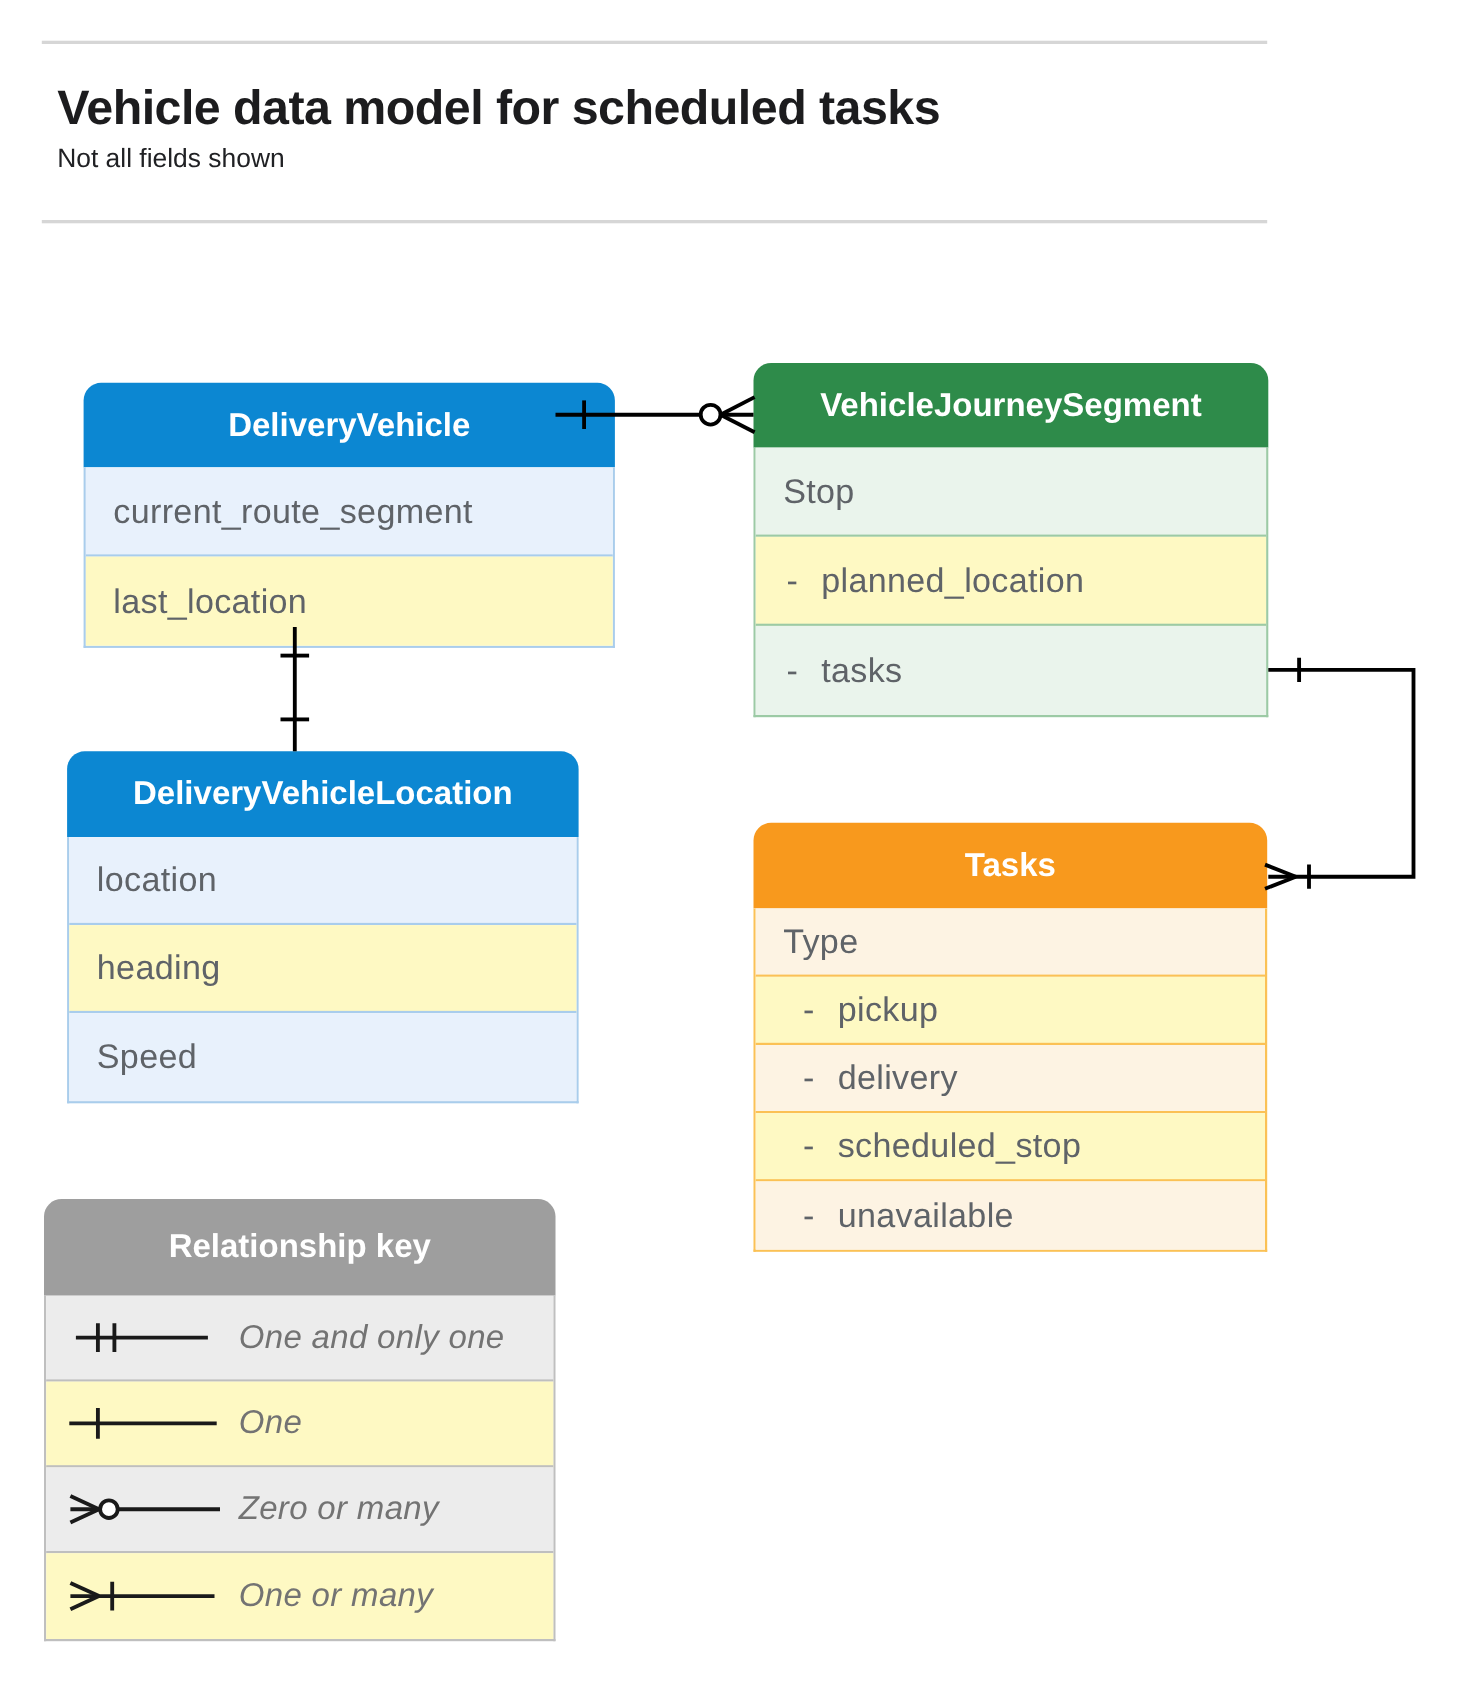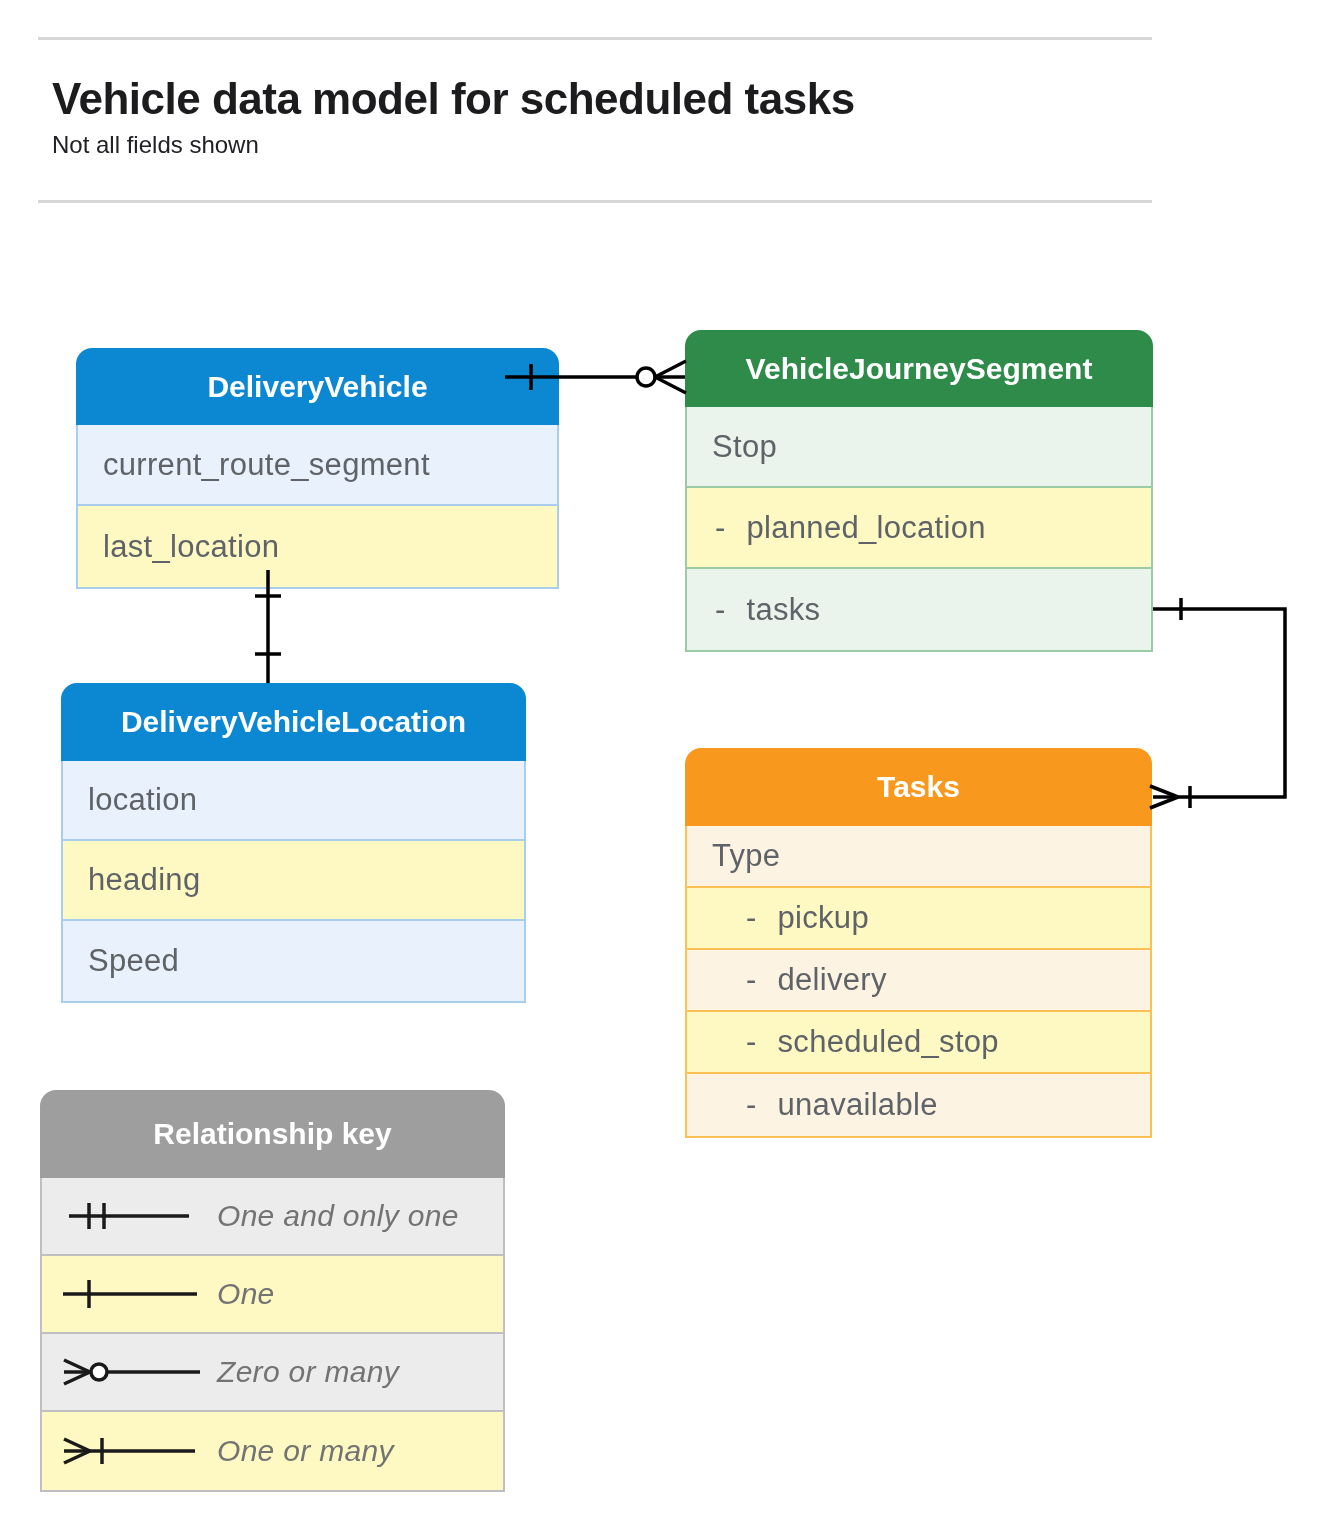--- a/index.html
+++ b/index.html
@@ -44,21 +44,21 @@
   .green .entity-body { border-color:#9ccaa5; }
   .green .row { border-bottom-color:#9ccaa5; }
   .green .row:nth-child(odd) { background:#eaf4ec; }
   .green .row.sub { padding-left:28px; }
 
   
   .orange .entity-header { background:#f8991d; }
   .orange .entity-body { border-color:#fbc155; }
   .orange .row { border-bottom-color:#fbc155; }
   .orange .row:nth-child(odd) { background:#fdf3e3; }
-  .orange .row.sub { padding-left:59px; }
+  .orange .row.sub { padding-left:43px; }
 
   
   .gray .entity-header { background:#9e9e9e; }
   .gray .entity-body { border-color:#bfbfbf; }
   .gray .row { border-bottom-color:#bfbfbf; padding-left:5px;font-style:italic; }
   .gray .row:nth-child(odd) { background:#ececec; }
   .key-symbol { flex:0 0 170px; height:60px; }
   .key-label { font-size:30px; color:#737373; letter-spacing:0.3px; }
 
   

